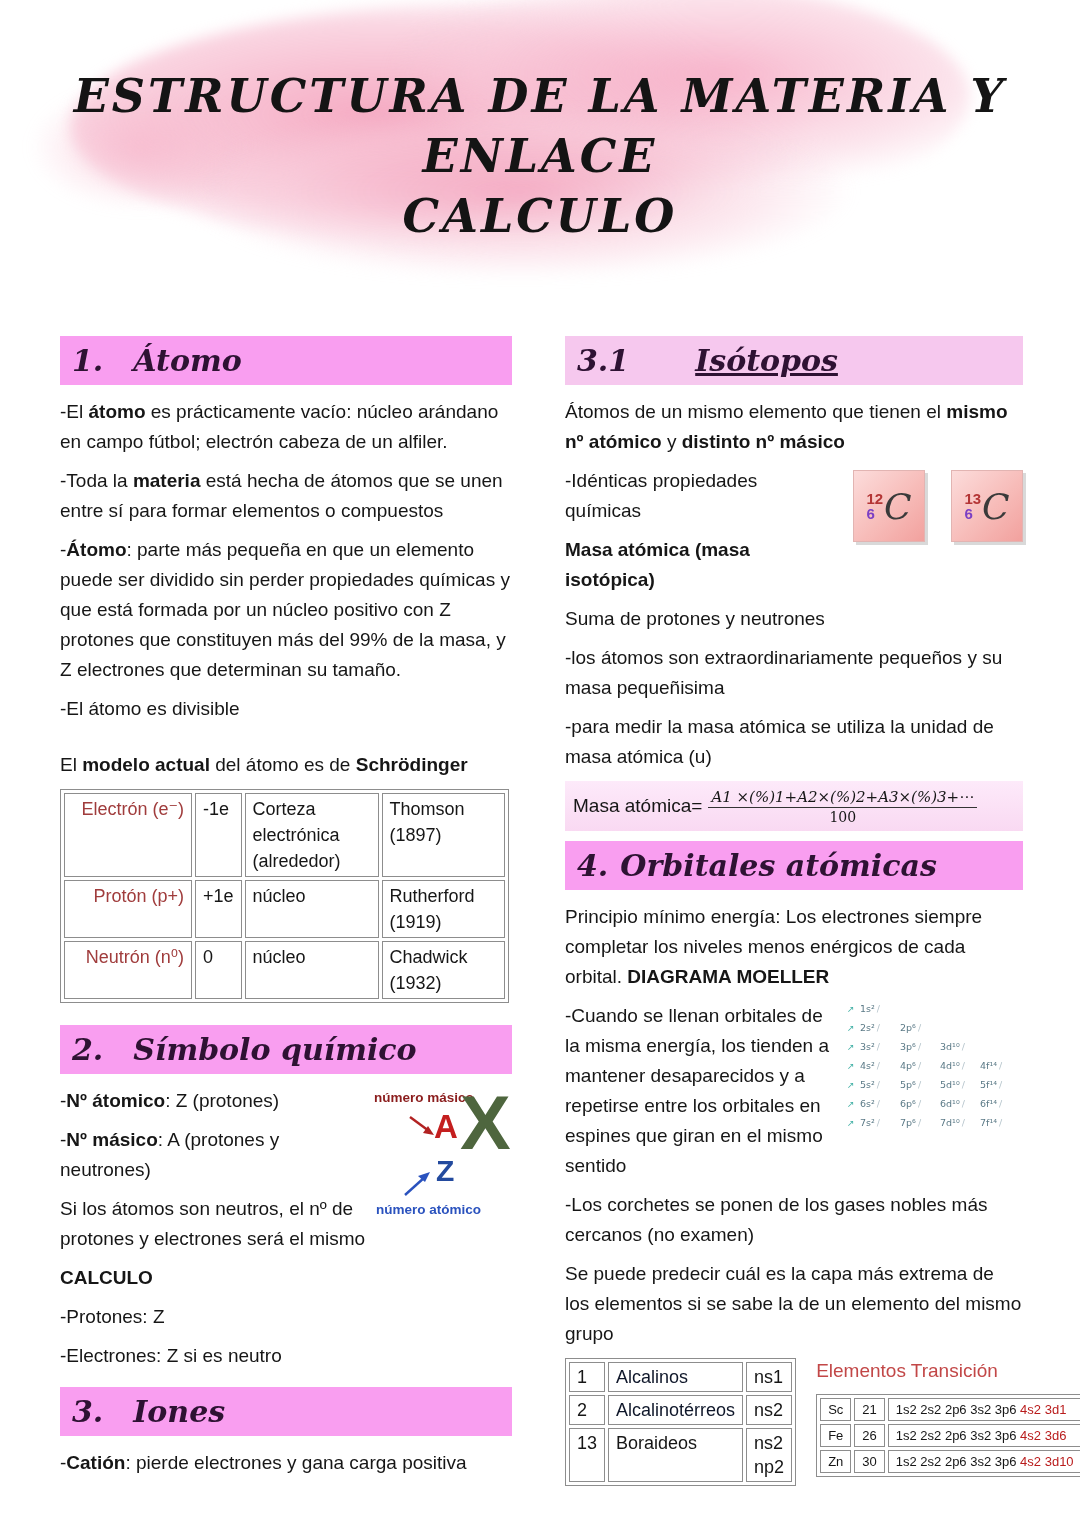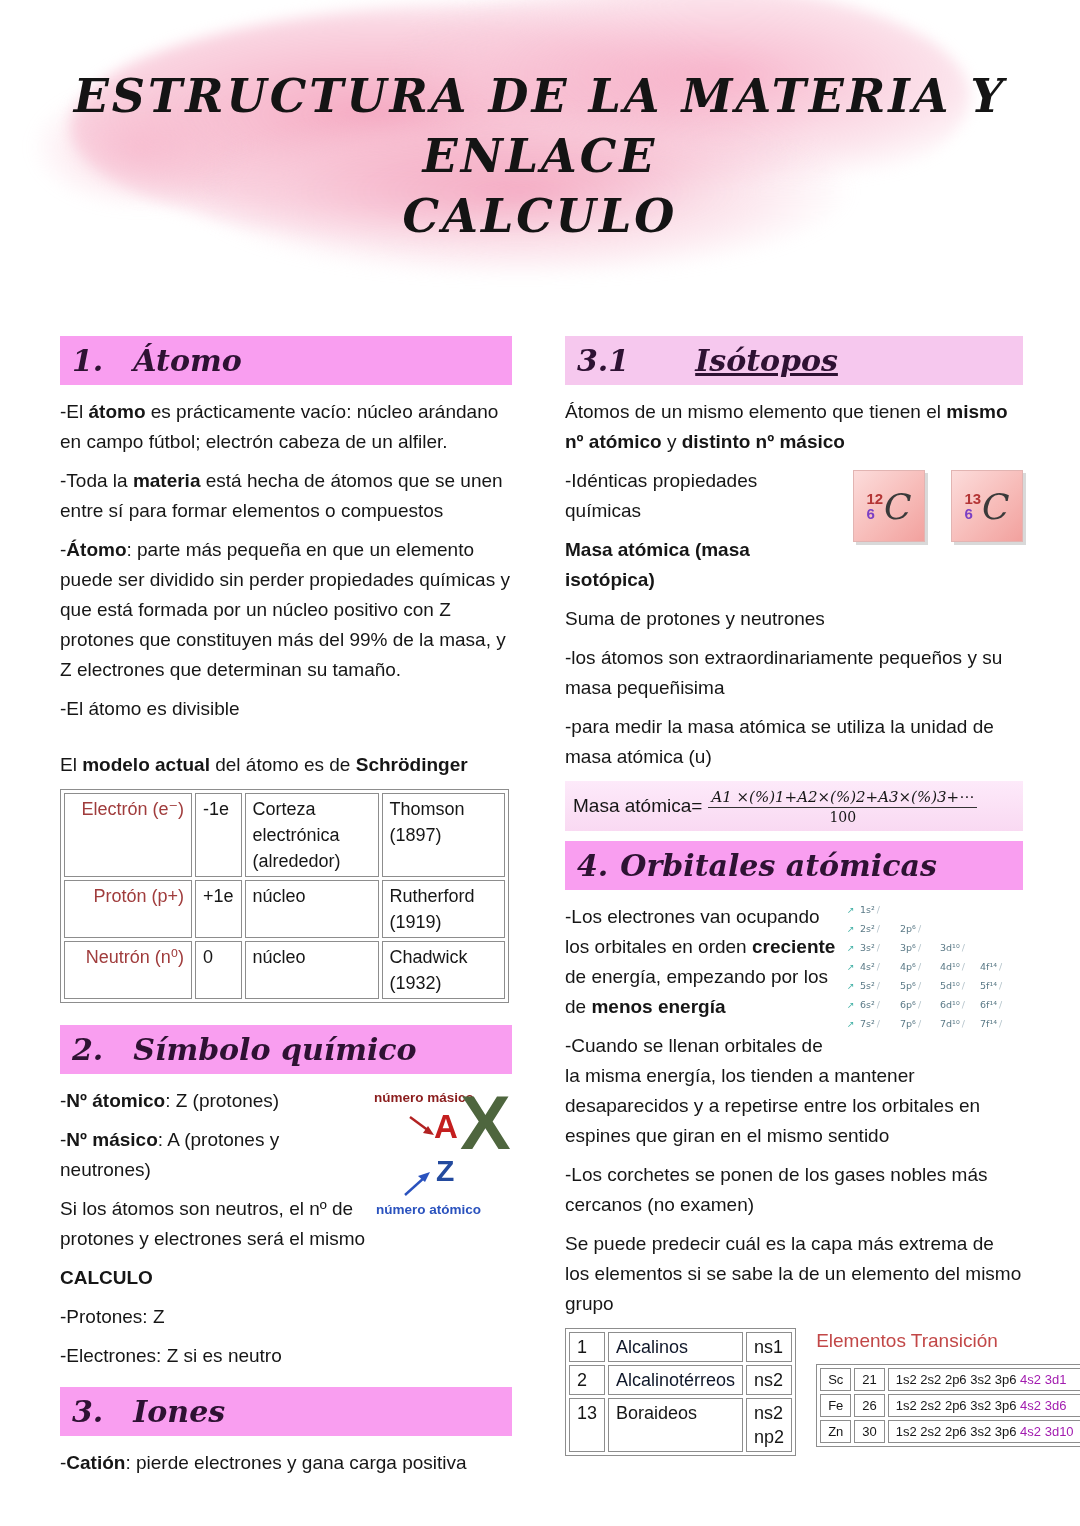--- a/index.html
+++ b/index.html
@@ -89,21 +89,21 @@
   .bottom{display:flex;gap:20px;margin-top:4px;align-items:flex-start;}
   .gtable{font-size:18px;line-height:24px;}
   .gtable td.g1{width:30px;}
   .gtable td.g2{width:152px;}
   .gtable td.g3{width:80px;}
   .gtable td{padding:4px 7px;}
   .trans{width:238px;}
   .trans-title{color:#c24747;font-size:19px;text-align:left;margin:2px 0 12px 0;}
   .ttable{font-size:13px;line-height:17px;border-spacing:2px;width:100%;}
   .ttable td{padding:2px 4px;white-space:nowrap;}
-  .ttable .cfg-red{color:#a21caf;}
+  .ttable .cfg-red{color:#b91c1c;}
 </style>
 </head>
 <body>
 
 <div class="page">
 
   <div class="splash">
     <div class="blob b1"></div>
     <div class="blob b2"></div>
     <div class="blob b3"></div>
@@ -228,20 +228,21 @@
         <span class="num">A1 ×(%)1+A2×(%)2+A3×(%)3+⋯</span>
         <span class="den">100</span>
       </span>
     </div>
 
     <div class="bar tight">
       <span class="num">4.</span>
       <span class="t">Orbitales atómicas</span>
     </div>
 
+    <p class="p"><span>Principio mínimo energía: Los electrones siempre completar los niveles menos enérgicos de cada orbital. </span><b>DIAGRAMA MOELLER</b></p>
 
     <div class="moe">
       <div class="moe-row">
         <span class="moe-arrow">↗</span>
         <span class="moe-cell">1s²</span>
       </div>
       <div class="moe-row">
         <span class="moe-arrow">↗</span>
         <span class="moe-cell">2s²</span>
         <span class="moe-cell">2p⁶</span>
@@ -275,21 +276,20 @@
       </div>
       <div class="moe-row">
         <span class="moe-arrow">↗</span>
         <span class="moe-cell">7s²</span>
         <span class="moe-cell">7p⁶</span>
         <span class="moe-cell">7d¹⁰</span>
         <span class="moe-cell">7f¹⁴</span>
       </div>
     </div>
 
-    <p class="p"><span>-Los electrones van ocupando los orbitales en orden </span><b>creciente</b><span> de energía, empezando por los de </span><b>menos energía</b></p>
     <p class="p"><span>-Cuando se llenan orbitales de la misma energía, los tienden a mantener desaparecidos y a repetirse entre los orbitales en espines que giran en el mismo sentido</span></p>
     <p class="p"><span>-Los corchetes se ponen de los gases nobles más cercanos (no examen)</span></p>
     <p class="p"><span>Se puede predecir cuál es la capa más extrema de los elementos si se sabe la de un elemento del mismo grupo</span></p>
 
     <div class="bottom">
       <table class="grid gtable">
         <tbody>
             <tr>
           <td class="g1">1</td>
           <td class="g2 red-name">Alcalinos</td>

